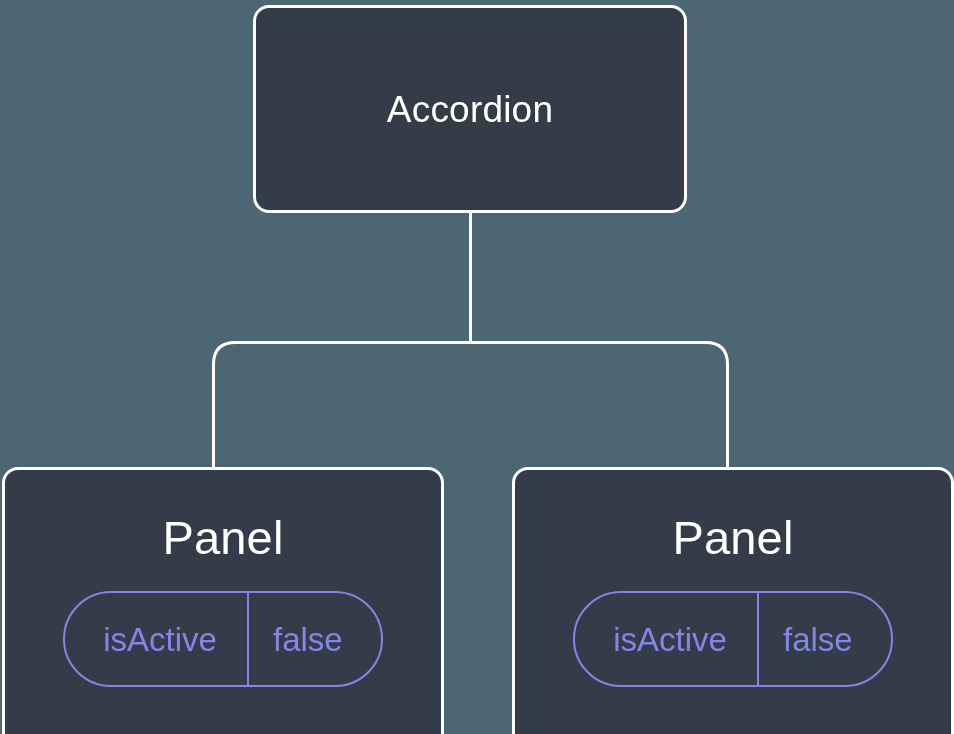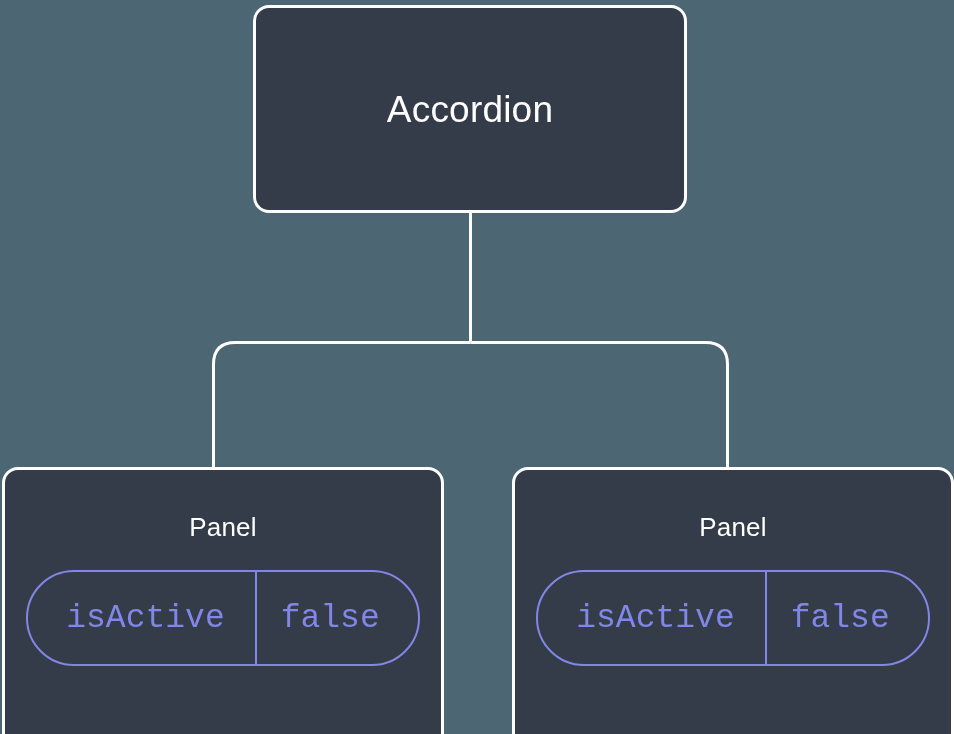--- a/index.html
+++ b/index.html
@@ -57,21 +57,21 @@
     height: 290px;            
     justify-content: flex-start;
     padding-top: 44px;
   }
 
   .node-child.left  { left: 2px; }
   .node-child.right { left: 512px; }
 
   .node-title {
     color: #ffffff;
-    font-size: 26px;
+    font-size: 47px;
     font-weight: 400;
     line-height: 1;
     letter-spacing: 0.2px;
     text-align: center;
     white-space: nowrap;
   }
 
   .node-root .node-title {
     font-size: 37px;
   }
@@ -93,21 +93,20 @@
   .pill-val {
     display: flex;
     align-items: center;
     justify-content: center;
     color: #8287e6;
     font-size: 33px;
     font-weight: 400;
     line-height: 1;
     white-space: nowrap;
     box-sizing: border-box;
-    font-family: Liberation Mono, monospace;
   }
 
   .pill-key {
     padding: 0 30px 0 38px;
   }
 
   .pill-val {
     padding: 0 38px 0 24px;
     border-left: 2px solid #8287e6;
   }

